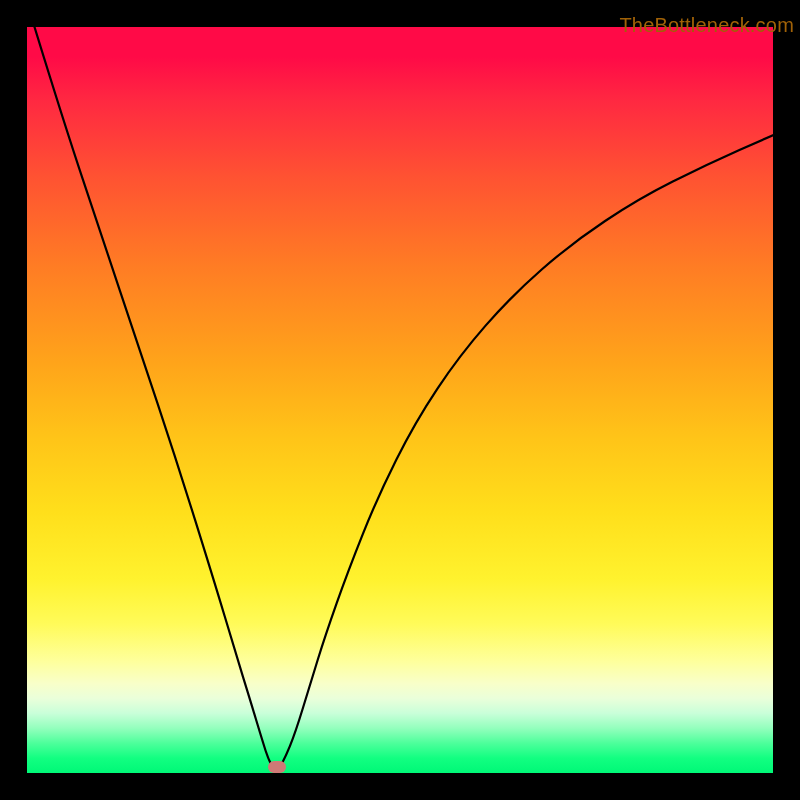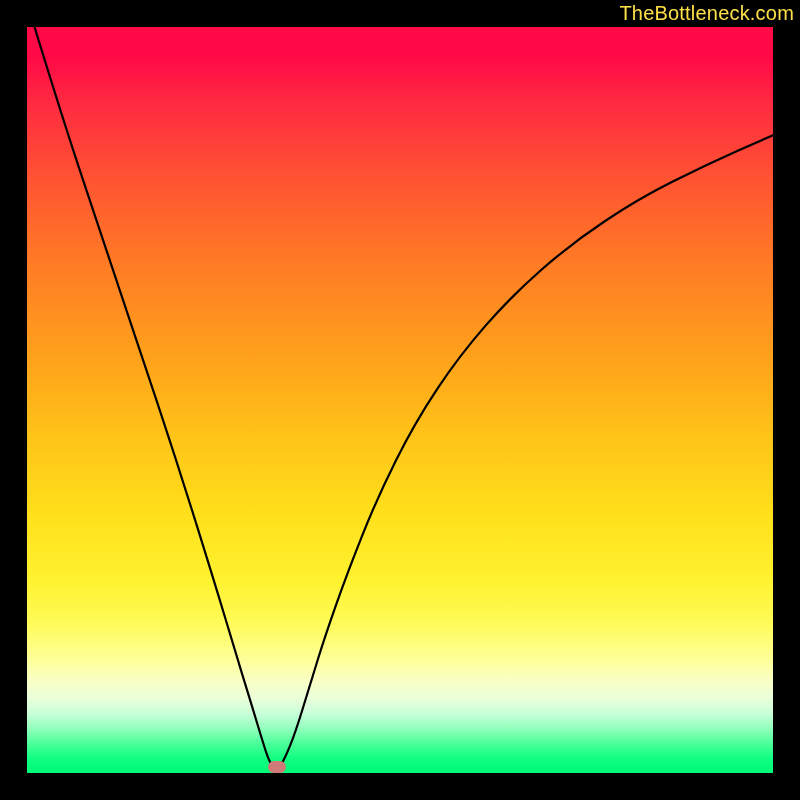--- a/index.html
+++ b/index.html
@@ -12,23 +12,23 @@
     overflow: hidden;
   }
   .frame {
     position: relative;
     width: 800px;
     height: 800px;
     background: #000;
   }
   .watermark {
     position: absolute;
-    top: 2px;
+    top: 14px;
     right: 6px;
-    color: #fde047;
+    color: #a16207;
     font-size: 20px;
     font-weight: 500;
     letter-spacing: 0.2px;
     z-index: 10;
     user-select: none;
   }
   .plot-area {
     position: absolute;
     left: 27px;
     top: 27px;

